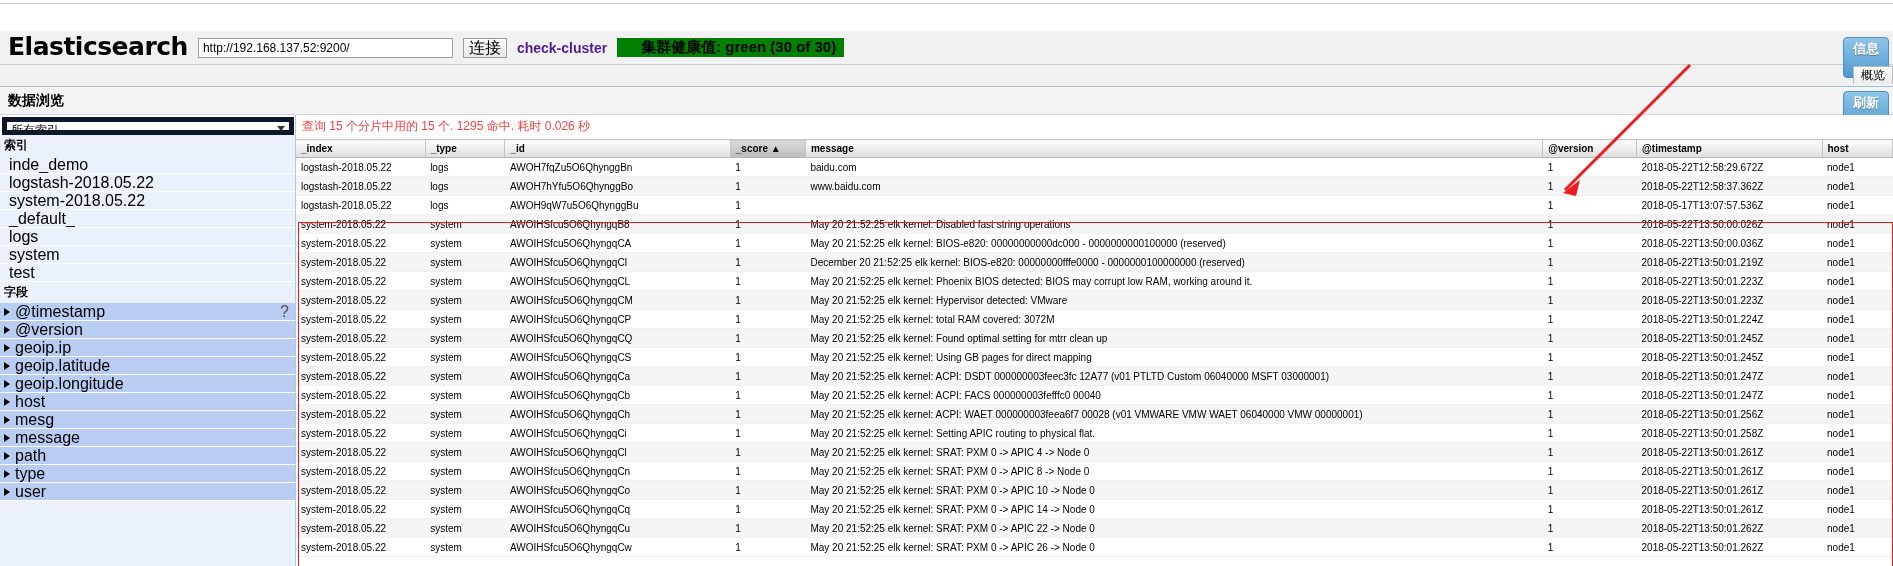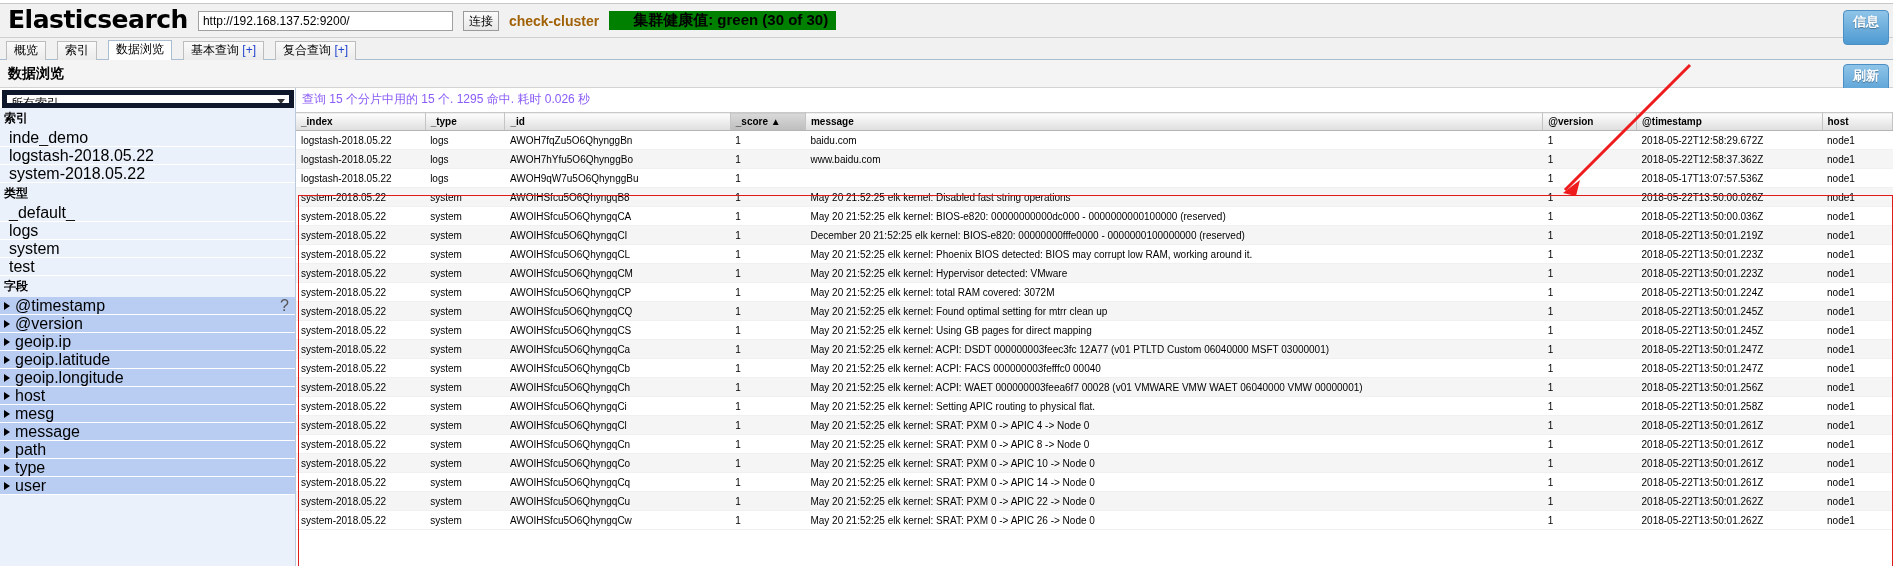--- a/index.html
+++ b/index.html
@@ -23,20 +23,21 @@
   
   .header {
     position: relative;
     height: 34px;
     background: #f1f1f1;
     border-bottom: 1px solid #cfcfcf;
     display: flex;
     align-items: center;
     padding: 0 8px;
     gap: 10px;
+    margin-top: 27px;
   }
   .brand {
     font-family: "DejaVu Sans", sans-serif;
     font-weight: bold;
     font-size: 25px;
     letter-spacing: -0.5px;
     line-height: 1;
     color: #000;
     padding-bottom: 2px;
   }
@@ -50,63 +51,64 @@
     font-size: 12px;
     color: #000;
     outline: none;
   }
   .connect-btn {
     height: 20px;
     min-width: 36px;
     padding: 0 5px;
     border: 1px solid #9a9a9a;
     background: linear-gradient(#fbfbfb, #e8e8e8);
-    font-size: 12px;
+    font-size: 16px;
     line-height: 18px;
     cursor: pointer;
     text-align: center;
   }
   .cluster-name {
     font-weight: bold;
     font-size: 14px;
-    color: #a16207;
+    color: #4c1d95;
   }
   .health-badge {
     background: #008000;
     color: #000000;
     font-weight: bold;
     font-size: 15px;
     padding: 2px 8px 3px 24px;
     line-height: 14px;
     white-space: nowrap;
   }
   .btn-blue {
     position: absolute;
     border: 1px solid #4b8fc4;
     border-radius: 4px;
     background: linear-gradient(#8fc4e8, #4e9ad2);
     color: #ffffff;
     font-weight: bold;
     font-size: 13px;
     text-shadow: 0 1px 1px rgba(0,0,0,.35);
-    padding: 2px 9px 13px 9px;
+    padding: 2px 9px 19px 9px;
     cursor: pointer;
     white-space: nowrap;
   }
   .btn-info { right: 4px; top: 6px; }
 
   
   .tabbar {
     height: 22px;
     background: #f1f1f1;
     border-bottom: 1px solid #a9bcd0;
     display: flex;
     align-items: flex-end;
     padding-left: 6px;
-    gap: 11px;
+    gap: 18px;
+    flex-direction: column;
   }
   .tab {
     height: 19px;
     line-height: 17px;
     padding: 0 7px;
     border: 1px solid #bdbdbd;
     border-bottom: none;
     background: linear-gradient(#fafafa, #ebebeb);
     font-size: 12px;
     cursor: pointer;
@@ -220,21 +222,21 @@
   
   .main {
     flex: 1 1 auto;
     background: #ffffff;
     overflow: hidden;
     position: relative;
   }
   .status-line {
     font-size: 12px;
     padding: 3px 0 4px 6px;
-    color: #8b5cf6;
+    color: #ef4444;
     background: #ffffff;
     white-space: nowrap;
   }
   table.results {
     border-collapse: collapse;
     table-layout: fixed;
     width: 1597px;
     font-size: 10px;
   }
   table.results th {
@@ -327,21 +329,20 @@
         <span>所有索引</span>
         <span class="caret"></span>
       </div>
     </div>
 
     <div class="sb-group-title">索引</div>
     <div class="sb-item">inde_demo</div>
     <div class="sb-item">logstash-2018.05.22</div>
     <div class="sb-item">system-2018.05.22</div>
 
-    <div class="sb-group-title">类型</div>
     <div class="sb-item">_default_</div>
     <div class="sb-item">logs</div>
     <div class="sb-item">system</div>
     <div class="sb-item">test</div>
 
     <div class="sb-group-title">字段</div>
 
     <div class="sb-item field">
       <span class="tri"></span>
       <span>@timestamp</span>

